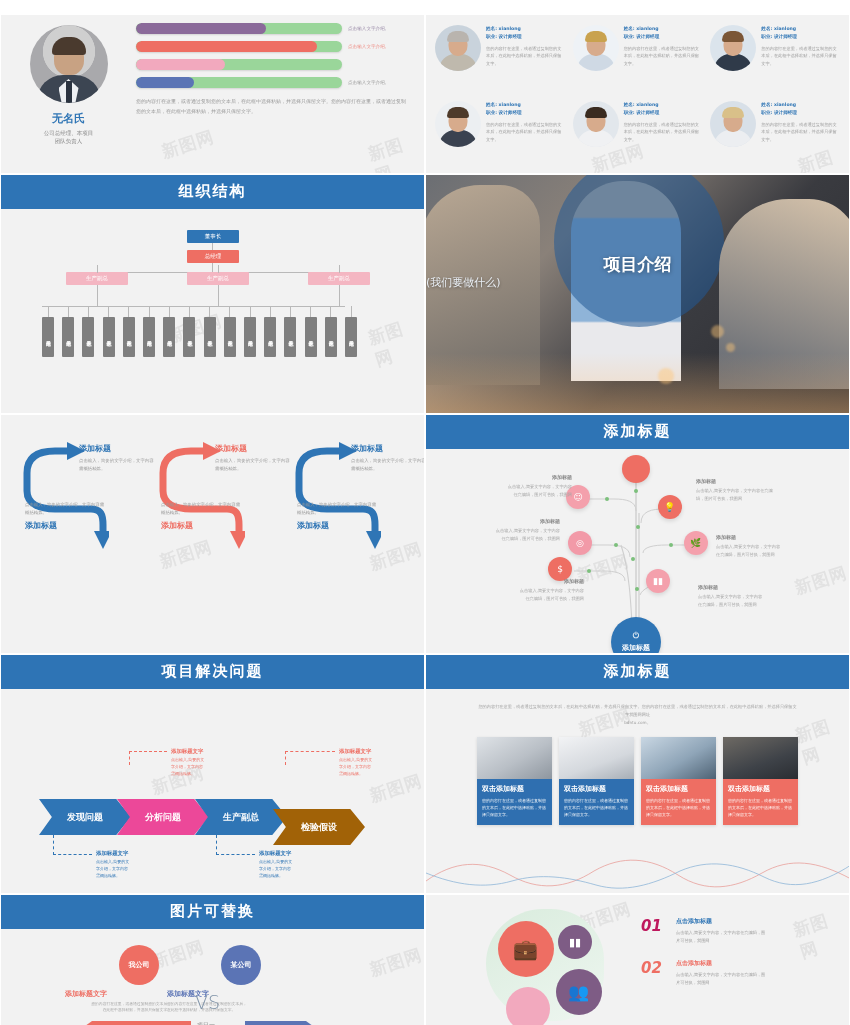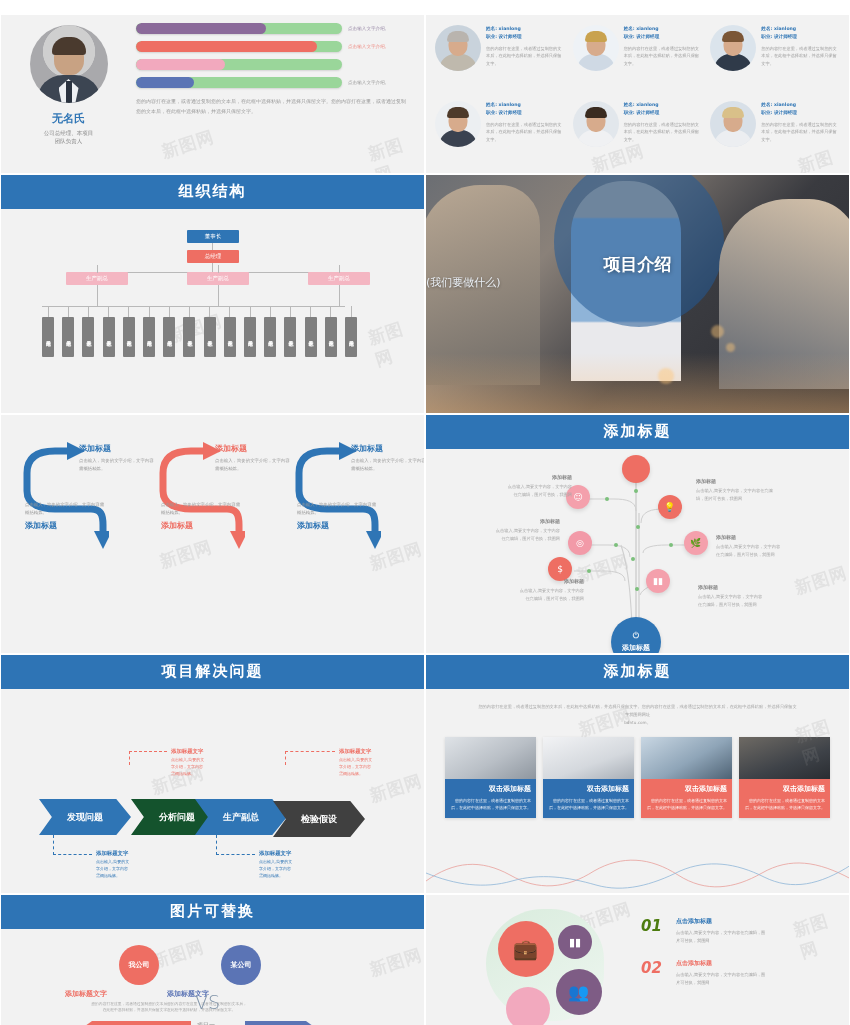--- a/index.html
+++ b/index.html
@@ -76,21 +76,21 @@
   
   .chev { position:absolute; height:36px; display:flex; align-items:center; justify-content:center; color:#fff; font-size:9px; font-weight:bold;
     clip-path:polygon(0 0, 84% 0, 100% 50%, 84% 100%, 0 100%, 14% 50%); }
   .cb { position:absolute; }
   .cb .ch { font-size:5.4px; font-weight:bold; line-height:1.5; }
   .cb .cp { font-size:4px; line-height:1.7; margin-top:2px; }
   .dash { position:absolute; }
 
   
   .icards { display:flex; gap:7px; justify-content:center; padding:0 14px; }
-  .icard { width:91px; box-shadow:0 1px 3px rgba(0,0,0,.12);text-align:right; }
+  .icard { width:75px; box-shadow:0 1px 3px rgba(0,0,0,.12); }
   .icard .img { height:42px; }
   .icard .cap { padding:5px 5px 7px; color:#fff; }
   .icard .cap h4 { font-size:7px; font-weight:bold; margin-bottom:3px; }
   .icard .cap p { font-size:4px; line-height:1.75; opacity:.93; }
 
   
   .vcirc { position:absolute; width:40px; height:40px; border-radius:50%; display:flex; align-items:center; justify-content:center; color:#fff; font-size:7px; font-weight:bold; }
   .vsub { position:absolute; font-size:7px; font-weight:bold; }
   .vpar { position:absolute; font-size:3.8px; color:#a5a5a5; line-height:1.7; }
   .vbar { position:absolute; height:13px; display:flex; align-items:center; color:#fff; font-size:6.5px; font-weight:bold; }
@@ -422,23 +422,23 @@
         </div>
       </div>
   </div>
 
   <div class="slide">
     <div class="hdr">项目解决问题</div>
     <div class="body" id="problem-body">
       <div class="wm" style="left:150px;top:80px">新图网</div>
       <div class="wm" style="left:368px;top:88px">新图网</div>
     <div class="chev" style="left: 38px; top: 110px; width: 92px; background: rgb(47, 117, 181);">发现问题</div>
-        <div class="chev" style="left: 130px; top: 110px; width: 92px; background: #14532d;">分析问题</div>
+        <div class="chev" style="left: 116px; top: 110px; width: 92px; background: #ec4899;">分析问题</div>
         <div class="chev" style="left: 194px; top: 110px; width: 92px; background: rgb(47, 117, 181);">生产副总</div>
-        <div class="chev" style="left: 272px; top: 112px; width: 92px; background: #404040;">检验假设</div>
+        <div class="chev" style="left: 272px; top: 120px; width: 92px; background: #a16207;">检验假设</div>
         <div class="cb" style="left: 170px; top: 58px; width: 72px;">
           <div class="ch" style="color:#ee6e63">添加标题文字</div>
           <div class="cp" style="color:#ee6e63;white-space:pre-line">点击输入,简要的文
 字介绍，文字内容
 需概括精炼。</div>
         </div>
         <div class="dash" style="left: 128px; top: 62px; width: 38px; height: 14px; border-left: 1px dashed rgb(238, 110, 99); border-top: 1px dashed rgb(238, 110, 99);"></div>
         <div class="cb" style="left: 338px; top: 58px; width: 72px;">
           <div class="ch" style="color:#ee6e63">添加标题文字</div>
           <div class="cp" style="color:#ee6e63;white-space:pre-line">点击输入,简要的文
@@ -529,21 +529,21 @@
 
   <div class="slide">
     <div class="body" id="feas-body">
       <div class="wm" style="left:152px;top:10px">新图网</div>
       <div class="wm" style="left:370px;top:16px">新图网</div>
     <div style="position: absolute; left: 60px; top: 14px; width: 118px; height: 112px; border-radius: 52% 48% 45% 55%; background: linear-gradient(150deg, rgb(217, 236, 221), rgb(238, 246, 240));"></div>
         <div class="fcirc" style="left: 72px; top: 26px; width: 56px; height: 56px; background: rgb(238, 110, 99); font-size: 20px;">💼</div>
         <div class="fcirc" style="left: 132px; top: 30px; width: 34px; height: 34px; background: rgb(126, 92, 133); font-size: 11px;">▮▮</div>
         <div class="fcirc" style="left: 130px; top: 74px; width: 46px; height: 46px; background: rgb(126, 92, 133); font-size: 17px;">👥</div>
         <div class="fcirc" style="left: 80px; top: 92px; width: 44px; height: 44px; background: rgb(242, 169, 190); font-size: 10px;"></div>
-        <div class="fnum" style="left: 215px; top: 22px; color: #4d7c0f;">01</div>
+        <div class="fnum" style="left: 215px; top: 22px; color: #be185d;">01</div>
         <div class="fitem" style="left: 250px; top: 22px; width: 142px;">
           <h5 style="color:#2f75b5">点击添加标题</h5>
           <p style="white-space:pre-line">点击输入,简要文字内容，文字内容任意编辑，图
 片可替换，我图网</p>
         </div>
         <div class="fnum" style="left: 215px; top: 64px; color: rgb(238, 110, 99);">02</div>
         <div class="fitem" style="left: 250px; top: 64px; width: 142px;">
           <h5 style="color:#ee6e63">点击添加标题</h5>
           <p style="white-space:pre-line">点击输入,简要文字内容，文字内容任意编辑，图
 片可替换，我图网</p>

